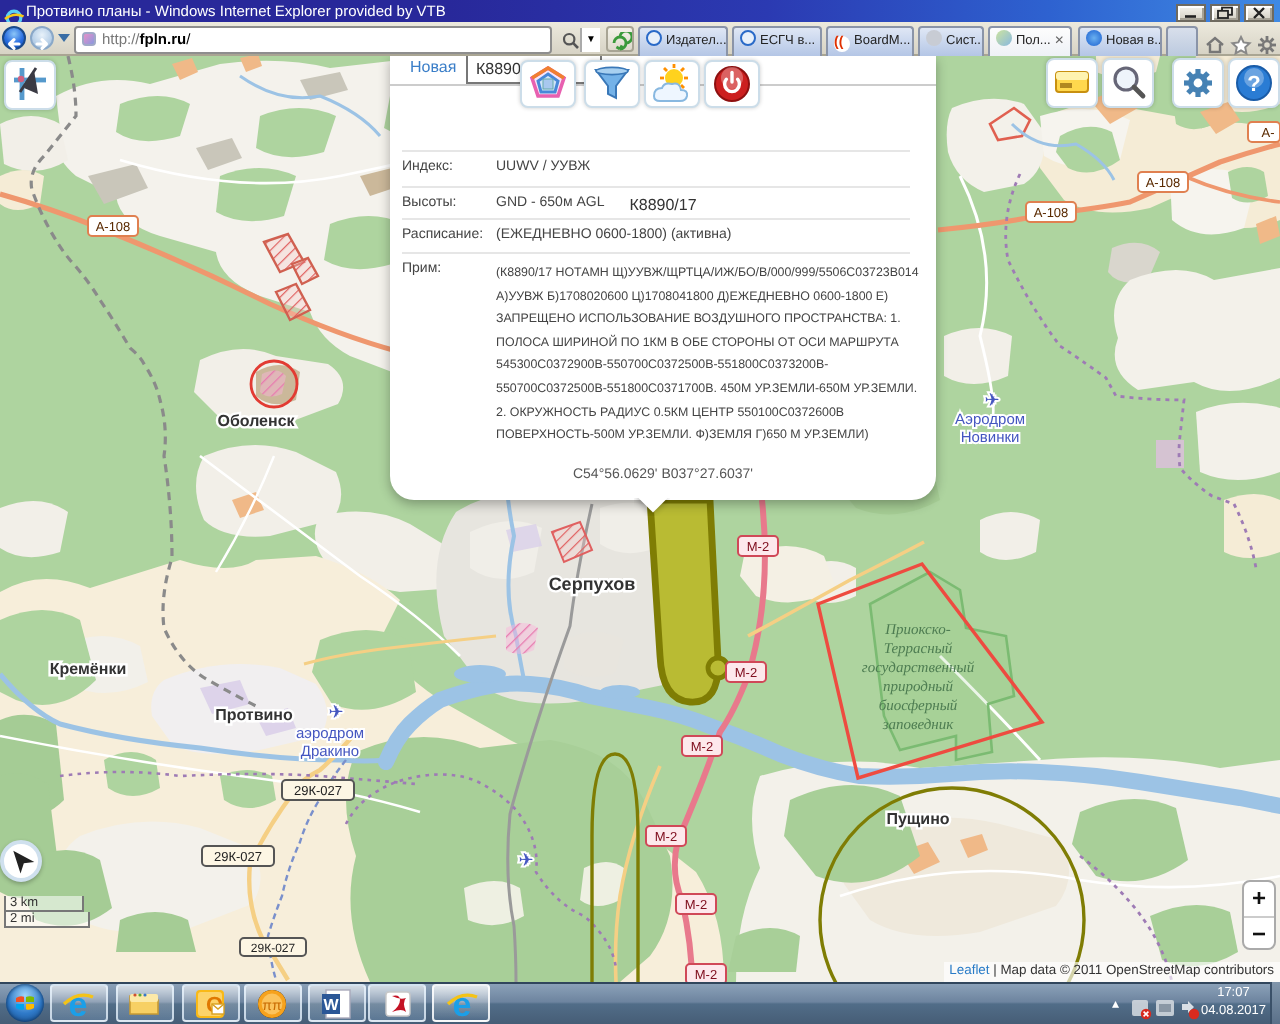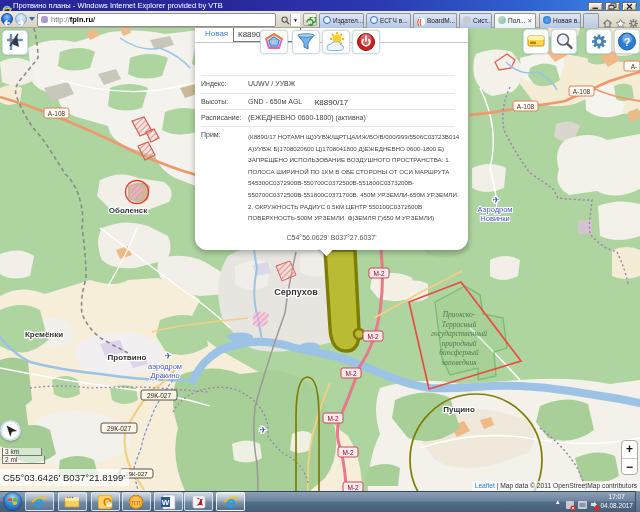--- a/index.html
+++ b/index.html
@@ -416,21 +416,20 @@
     </div>
 
     
     <div class="abs" style="left:0px;top:392px;width:21px;height:21px;border-radius:50%;background:#fff;border:2px solid #cfe0ee;box-shadow:0 1px 2px rgba(0,0,0,0.25);">
       <svg width="17" height="17" viewBox="0 0 17 17">
           <path d="M8.5,2 L13,13 L8.5,10.2 L4,13 Z" fill="#222" transform="rotate(-40 8.5 8)"></path>
         </svg>
     </div>
 
     
-    <div id="coords" class="abs">C55°03.6426' B037°21.8199'</div>
     <div id="attrib" class="abs"><span class="lf">Leaflet</span> | Map data © 2011 OpenStreetMap contributors</div>
     <div id="zoomctl" class="abs">
         <div>+</div>
         <div style="border-top:1px solid #ccc">−</div>
       </div>
     <div class="abs scalebox" style="left:2px;top:420px;width:40px;height:8px;">3 km</div>
     <div class="abs scalebox" style="left:2px;top:428px;width:43px;height:8px;">2 mi</div>
   </div>
 
   <div id="titlebar" class="abs"></div>

